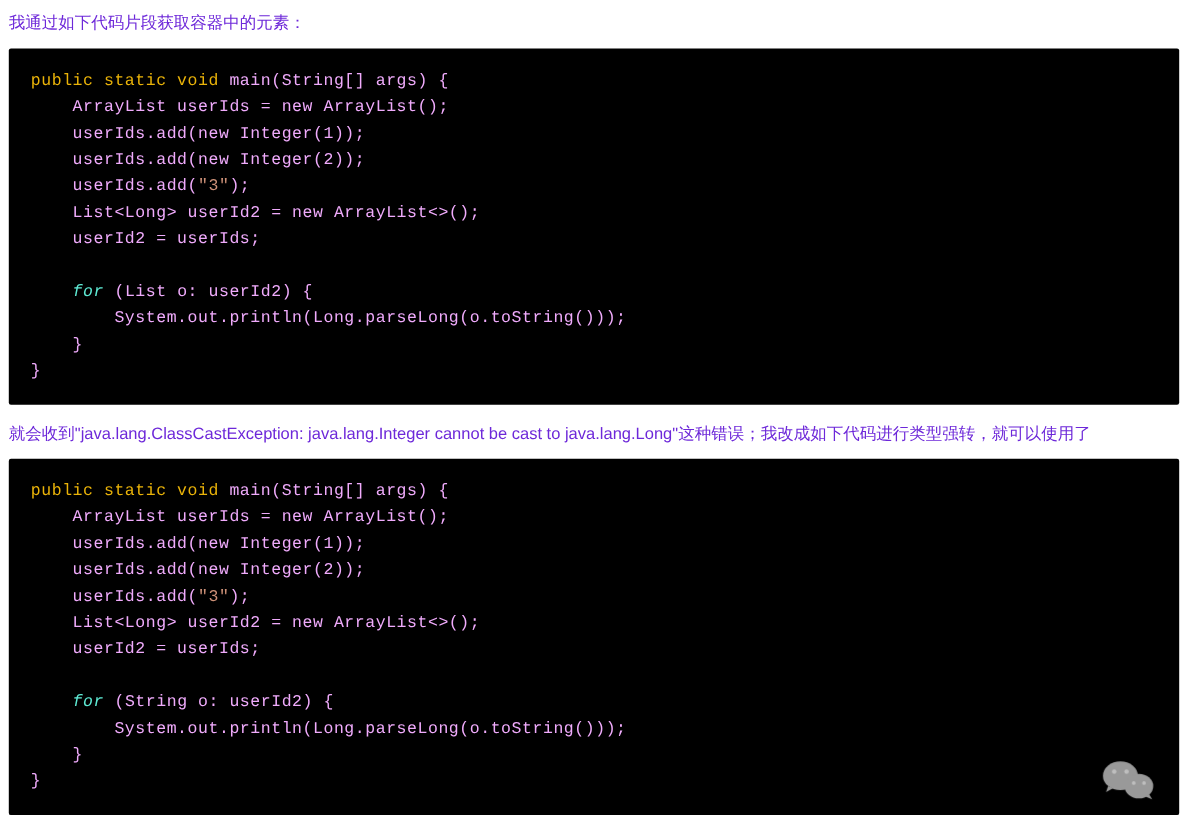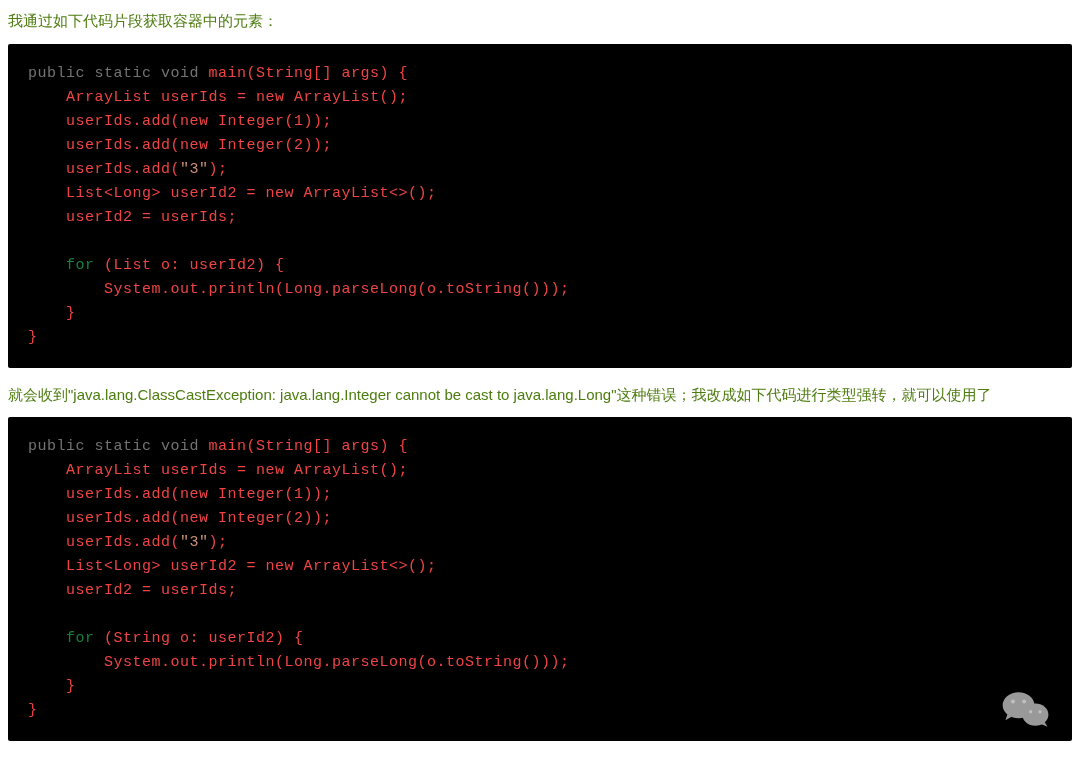--- a/index.html
+++ b/index.html
@@ -6,39 +6,39 @@
     body {
       font-family: -apple-system, BlinkMacSystemFont, "Segoe UI", "Microsoft YaHei", sans-serif;
       background: #ffffff;
       padding: 8px;
       width: 1080px;
       position: relative;
     }
     .paragraph {
       font-size: 15px;
       line-height: 1.7;
-      color: #4d7c0f;
+      color: #6d28d9;
       margin-bottom: 10px;
     }
     .code-block {
       background: #000000;
       color: #d4d4d4;
       padding: 18px 20px;
       font-family: "Consolas", "Monaco", "Courier New", monospace;
       font-size: 15px;
       line-height: 1.6;
       letter-spacing: 0.5px;
       white-space: pre;
       margin-bottom: 14px;
       border-radius: 2px;
     }
-    .kw-access { color: #737373; }
-    .kw-for { color: #15803d; }
+    .kw-access { color: #eab308; }
+    .kw-for { color: #5eead4; font-style: italic; }
     .str { color: #ce9178; }
-    .plain { color: #ef4444; }
+    .plain { color: #f0abfc; }
     .floating-icon {
       position: fixed;
       bottom: 26px;
       right: 26px;
       width: 56px;
       height: 56px;
       opacity: 0.75;
     }
     .floating-icon svg { width: 100%; height: 100%; }
   </style>

